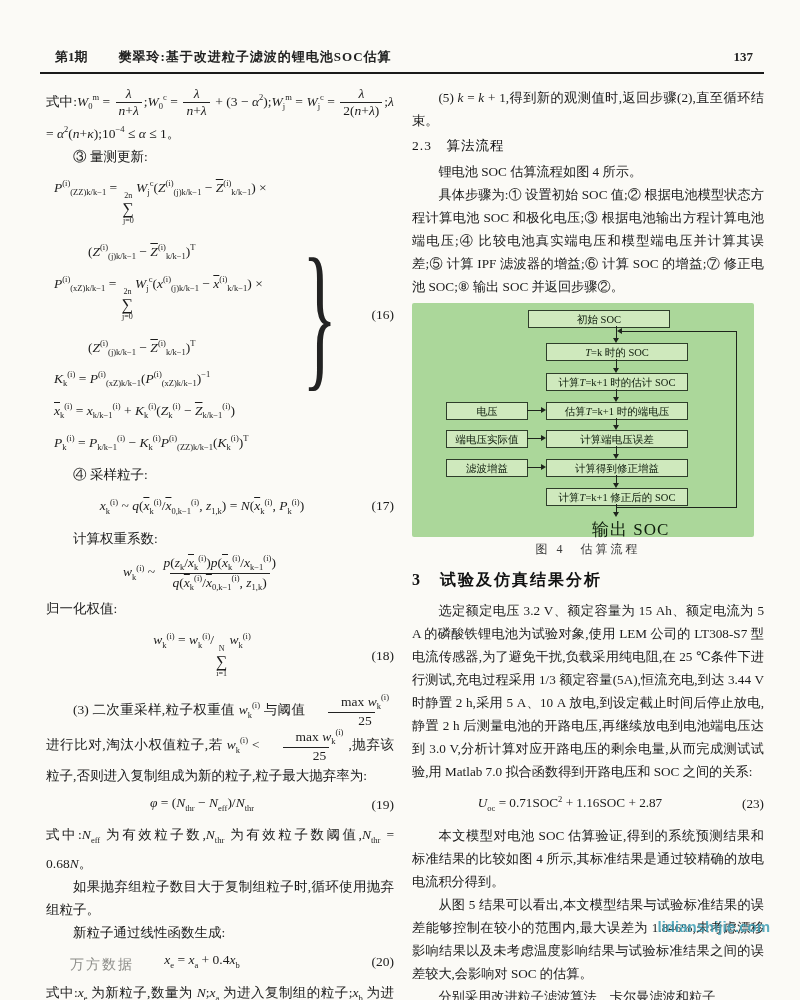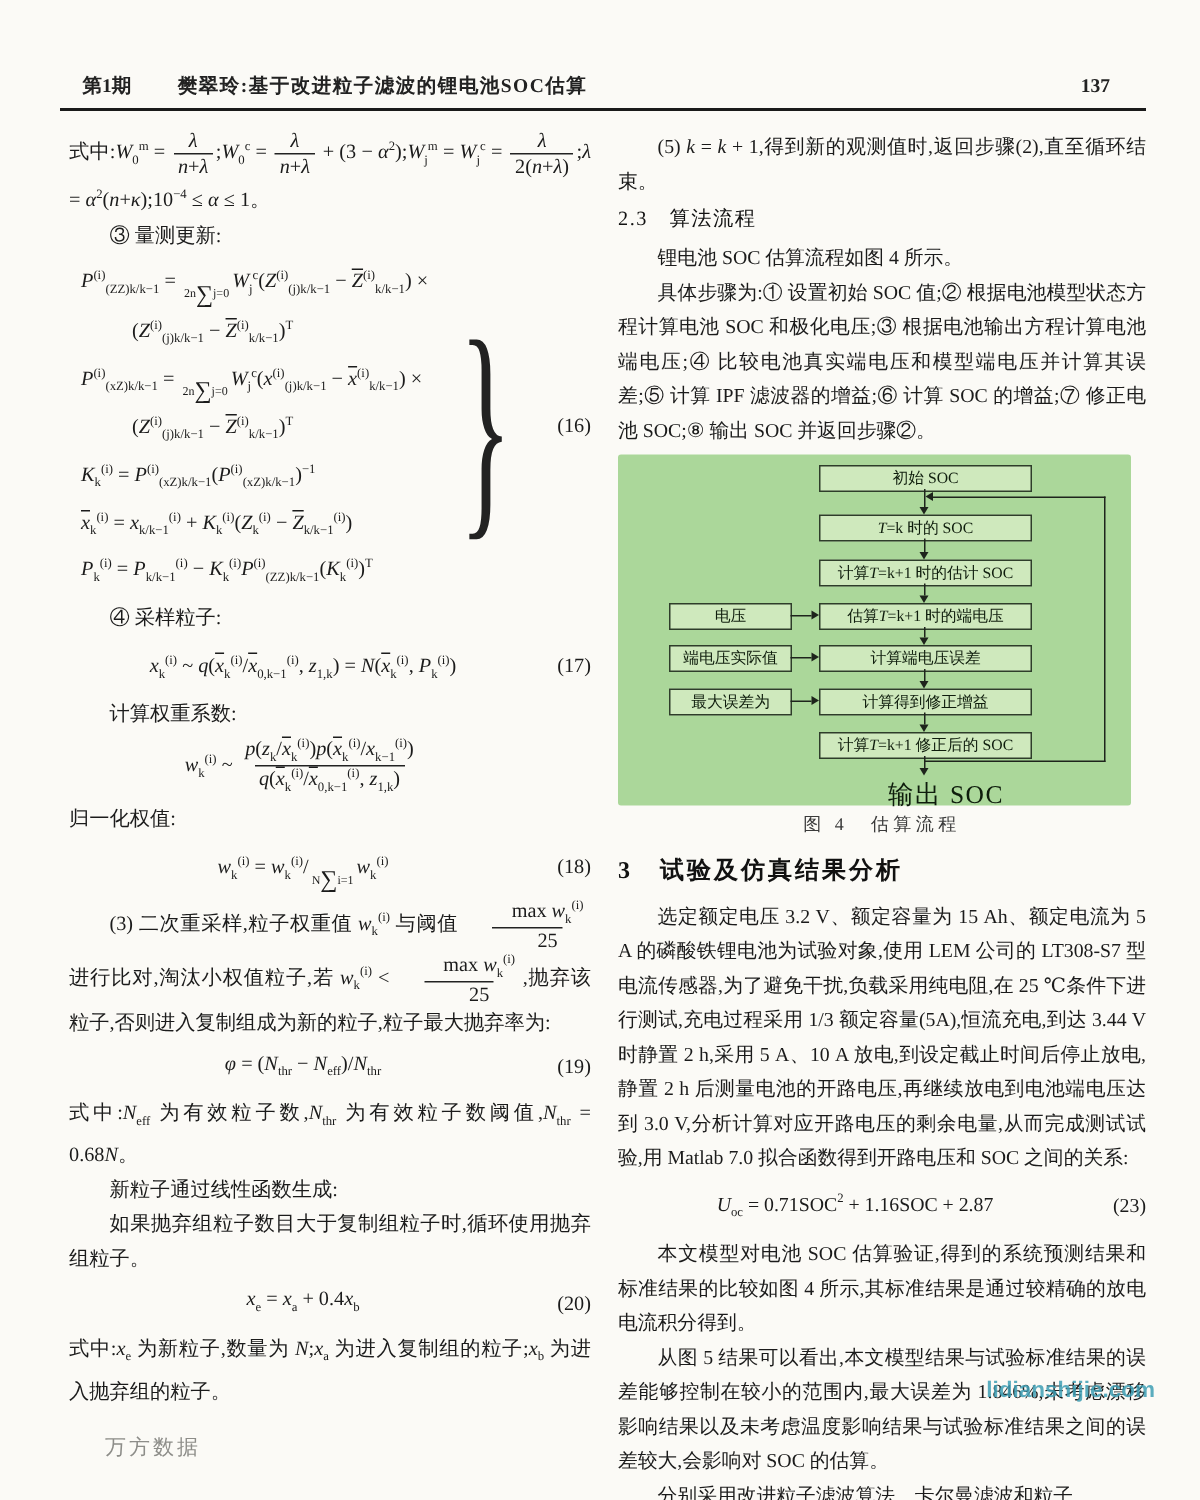--- a/index.html
+++ b/index.html
@@ -1,35 +1,35 @@
 <!DOCTYPE html>
 <html><head>
 <meta charset="utf-8">
 <style>
   html,body{margin:0;padding:0;}
   body{background:#e8e6e0;font-family:"Liberation Serif","DejaVu Serif",serif;}
   #page{position:relative;width:800px;height:1000px;background:#fbfaf6;margin:0 auto;overflow:hidden;color:#1b1b1b;}
   
-  .header{position:absolute;left:55px;right:60px;top:48px;display:flex;align-items:baseline;font-size:13px;font-weight:bold;color:#222;}
+  .header{position:absolute;left:55px;right:47px;top:48px;display:flex;align-items:baseline;font-size:13px;font-weight:bold;color:#222;}
   .header .htitle{flex:1;text-align:left;letter-spacing:1px;margin-left:31px;}
   .hrule{position:absolute;left:40px;right:36px;top:72px;height:2px;background:#1a1a1a;}
   
   #left-col{position:absolute;left:46px;top:86px;width:348px;font-size:13.5px;}
   #right-col{position:absolute;left:412px;top:86px;width:352px;font-size:13.2px;}
   .p{text-indent:2em;text-align:justify;line-height:23px;margin:0;}
   .p0{text-indent:0;text-align:justify;line-height:23px;margin:0;}
   .h1{font-weight:bold;font-size:16px;margin:12px 0 8px;letter-spacing:2px;color:#111;text-indent:0;}
   .h2{font-weight:normal;font-size:13.5px;margin:5px 0;letter-spacing:1px;color:#111;text-indent:0;}
   sup{font-size:8.5px;}
   sub{font-size:8.5px;}
   .ov{text-decoration:overline;}
   .fr{display:inline-flex;flex-direction:column;align-items:center;vertical-align:middle;line-height:1.15;margin:0 2px;text-align:center;}
   .fr .d{border-top:1px solid #222;padding:0 3px;}
   .fr .n{padding:0 3px;}
-  .sum{display:inline-flex;flex-direction:row;align-items:center;vertical-align:-7px;line-height:1;margin:0 2px;}
+  .sum{display:inline-flex;flex-direction:column;align-items:center;vertical-align:-7px;line-height:1;margin:10px 2px;}
   .sum .t{font-size:8px;line-height:1.1;}
   .sum .s{font-size:16px;line-height:1;}
   .eq{position:relative;text-align:center;margin:4px 0;padding-right:36px;line-height:24px;}
   .eqnum{position:absolute;right:0;top:50%;transform:translateY(-50%);}
   .eqg{display:flex;align-items:center;margin:4px 0;}
   .eqg .lines{flex:1;padding-left:8px;}
   .eqg .ln{line-height:22.5px;white-space:nowrap;}
   .eqg .brc{color:#222;transform:scaleX(.45);transform-origin:center;line-height:.8;font-weight:normal;}
   .eqg .gnum{width:36px;text-align:right;}
   .ind{display:inline-block;width:34px;}
@@ -103,32 +103,32 @@
           </span><i>w</i><sub>k</sub><sup>(i)</sup></span><span class="eqnum">(18)</span></div>
       <div class="p">(3) 二次重采样,粒子权重值 <i>w</i><sub>k</sub><sup>(i)</sup> 与阈值 <span class="fr">
           <span class="n">max <i>w</i><sub>k</sub><sup>(i)</sup></span>
           <span class="d">25</span>
         </span> 进行比对,淘汰小权值粒子,若 <i>w</i><sub>k</sub><sup>(i)</sup> &lt; <span class="fr">
           <span class="n">max <i>w</i><sub>k</sub><sup>(i)</sup></span>
           <span class="d">25</span>
         </span>,抛弃该粒子,否则进入复制组成为新的粒子,粒子最大抛弃率为:</div>
       <div class="eq"><span><i>φ</i> = (<i>N</i><sub>thr</sub> − <i>N</i><sub>eff</sub>)/<i>N</i><sub>thr</sub></span><span class="eqnum">(19)</span></div>
       <div class="p0">式中:<i>N</i><sub>eff</sub> 为有效粒子数,<i>N</i><sub>thr</sub> 为有效粒子数阈值,<i>N</i><sub>thr</sub> = 0.68<i>N</i>。</div>
+      <div class="p">如果抛弃组粒子数目大于复制组粒子时,循环使用抛弃组粒子。</div>
       <div class="p">新粒子通过线性函数生成:</div>
-      <div class="p">如果抛弃组粒子数目大于复制组粒子时,循环使用抛弃组粒子。</div>
       <div class="eq"><span><i>x</i><sub>e</sub> = <i>x</i><sub>a</sub> + 0.4<i>x</i><sub>b</sub></span><span class="eqnum">(20)</span></div>
       <div class="p0">式中:<i>x</i><sub>e</sub> 为新粒子,数量为 <i>N</i>;<i>x</i><sub>a</sub> 为进入复制组的粒子;<i>x</i><sub>b</sub> 为进入抛弃组的粒子。</div>
     </div>
   <div id="right-col">
       <div class="p">(5) <i>k</i> = <i>k</i> + 1,得到新的观测值时,返回步骤(2),直至循环结束。</div>
       <div class="h2">2.3　算法流程</div>
       <div class="p">锂电池 SOC 估算流程如图 4 所示。</div>
       <div class="p">具体步骤为:① 设置初始 SOC 值;② 根据电池模型状态方程计算电池 SOC 和极化电压;③ 根据电池输出方程计算电池端电压;④ 比较电池真实端电压和模型端电压并计算其误差;⑤ 计算 IPF 滤波器的增益;⑥ 计算 SOC 的增益;⑦ 修正电池 SOC;⑧ 输出 SOC 并返回步骤②。</div>
       <div class="fig" style="background: rgb(171, 215, 154);">
-        <div class="fbox" style="left: 134px; top: 7px; width: 140px; height: 16px; background: rgb(207, 233, 189); border-color: rgb(46, 61, 42);">初始 SOC</div>
+        <div class="fbox" style="left: 116px; top: 7px; width: 140px; height: 16px; background: rgb(207, 233, 189); border-color: rgb(46, 61, 42);">初始 SOC</div>
         <div class="fbox" style="left: 134px; top: 40px; width: 140px; height: 16px; background: rgb(207, 233, 189); border-color: rgb(46, 61, 42);"><i>T</i>=k 时的 SOC</div>
         <div class="fbox" style="left: 134px; top: 70px; width: 140px; height: 16px; background: rgb(207, 233, 189); border-color: rgb(46, 61, 42);">计算 <i>T</i>=k+1 时的估计 SOC</div>
         <div class="fbox" style="left: 134px; top: 99px; width: 140px; height: 16px; background: rgb(207, 233, 189); border-color: rgb(46, 61, 42);">估算 <i>T</i>=k+1 时的端电压</div>
         <div class="fbox" style="left: 134px; top: 127px; width: 140px; height: 16px; background: rgb(207, 233, 189); border-color: rgb(46, 61, 42);">计算端电压误差</div>
         <div class="fbox" style="left: 134px; top: 156px; width: 140px; height: 16px; background: rgb(207, 233, 189); border-color: rgb(46, 61, 42);">计算得到修正增益</div>
         <div class="fbox" style="left: 134px; top: 185px; width: 140px; height: 16px; background: rgb(207, 233, 189); border-color: rgb(46, 61, 42);">计算 <i>T</i>=k+1 修正后的 SOC</div>
         <div class="fline" style="left: 204px; top: 23px; width: 1px; height: 12px;"></div>
         <div class="tri" style="left: 201px; top: 35px; border-left: 3px solid transparent; border-right: 3px solid transparent; border-top: 5px solid rgb(30, 36, 28);"></div>
         <div class="fline" style="left: 204px; top: 56px; width: 1px; height: 9px;"></div>
         <div class="tri" style="left: 201px; top: 65px; border-left: 3px solid transparent; border-right: 3px solid transparent; border-top: 5px solid rgb(30, 36, 28);"></div>
@@ -142,21 +142,21 @@
         <div class="tri" style="left: 201px; top: 180px; border-left: 3px solid transparent; border-right: 3px solid transparent; border-top: 5px solid rgb(30, 36, 28);"></div>
         <div class="fline" style="left: 204px; top: 201px; width: 1px; height: 8px;"></div>
         <div class="tri" style="left: 201px; top: 209px; border-left: 3px solid transparent; border-right: 3px solid transparent; border-top: 5px solid rgb(30, 36, 28);"></div>
         <div class="fout" style="left: 180px; top: 215px;">输出 SOC</div>
         <div class="fbox" style="left: 34px; top: 99px; width: 80px; height: 16px; background: rgb(207, 233, 189); border-color: rgb(46, 61, 42);">电压</div>
         <div class="fline" style="left: 115px; top: 107px; width: 14px; height: 1px;"></div>
         <div class="tri" style="left: 129px; top: 104px; border-top: 3px solid transparent; border-bottom: 3px solid transparent; border-left: 5px solid rgb(30, 36, 28);"></div>
         <div class="fbox" style="left: 34px; top: 127px; width: 80px; height: 16px; background: rgb(207, 233, 189); border-color: rgb(46, 61, 42);">端电压实际值</div>
         <div class="fline" style="left: 115px; top: 135px; width: 14px; height: 1px;"></div>
         <div class="tri" style="left: 129px; top: 132px; border-top: 3px solid transparent; border-bottom: 3px solid transparent; border-left: 5px solid rgb(30, 36, 28);"></div>
-        <div class="fbox" style="left: 34px; top: 156px; width: 80px; height: 16px; background: rgb(207, 233, 189); border-color: rgb(46, 61, 42);">最大误差为</div>
+        <div class="fbox" style="left: 34px; top: 156px; width: 80px; height: 16px; background: rgb(207, 233, 189); border-color: rgb(46, 61, 42);">滤波增益</div>
         <div class="fline" style="left: 115px; top: 164px; width: 14px; height: 1px;"></div>
         <div class="tri" style="left: 129px; top: 161px; border-top: 3px solid transparent; border-bottom: 3px solid transparent; border-left: 5px solid rgb(30, 36, 28);"></div>
         <div class="fline" style="left: 324px; top: 28px; width: 1px; height: 177px;"></div>
         <div class="fline" style="left: 210px; top: 28px; width: 115px; height: 1px;"></div>
         <div class="tri" style="left: 205px; top: 25px; border-top: 3px solid transparent; border-bottom: 3px solid transparent; border-right: 5px solid rgb(30, 36, 28);"></div>
         <div class="fline" style="left: 204px; top: 204px; width: 121px; height: 1px;"></div>
       </div>
       <div class="figcap">图 4　估算流程</div>
       <div class="h1">3　试验及仿真结果分析</div>
       <div class="p">选定额定电压 3.2 V、额定容量为 15 Ah、额定电流为 5 A 的磷酸铁锂电池为试验对象,使用 LEM 公司的 LT308-S7 型电流传感器,为了避免干扰,负载采用纯电阻,在 25 ℃条件下进行测试,充电过程采用 1/3 额定容量(5A),恒流充电,到达 3.44 V 时静置 2 h,采用 5 A、10 A 放电,到设定截止时间后停止放电,静置 2 h 后测量电池的开路电压,再继续放电到电池端电压达到 3.0 V,分析计算对应开路电压的剩余电量,从而完成测试试验,用 Matlab 7.0 拟合函数得到开路电压和 SOC 之间的关系:</div>

